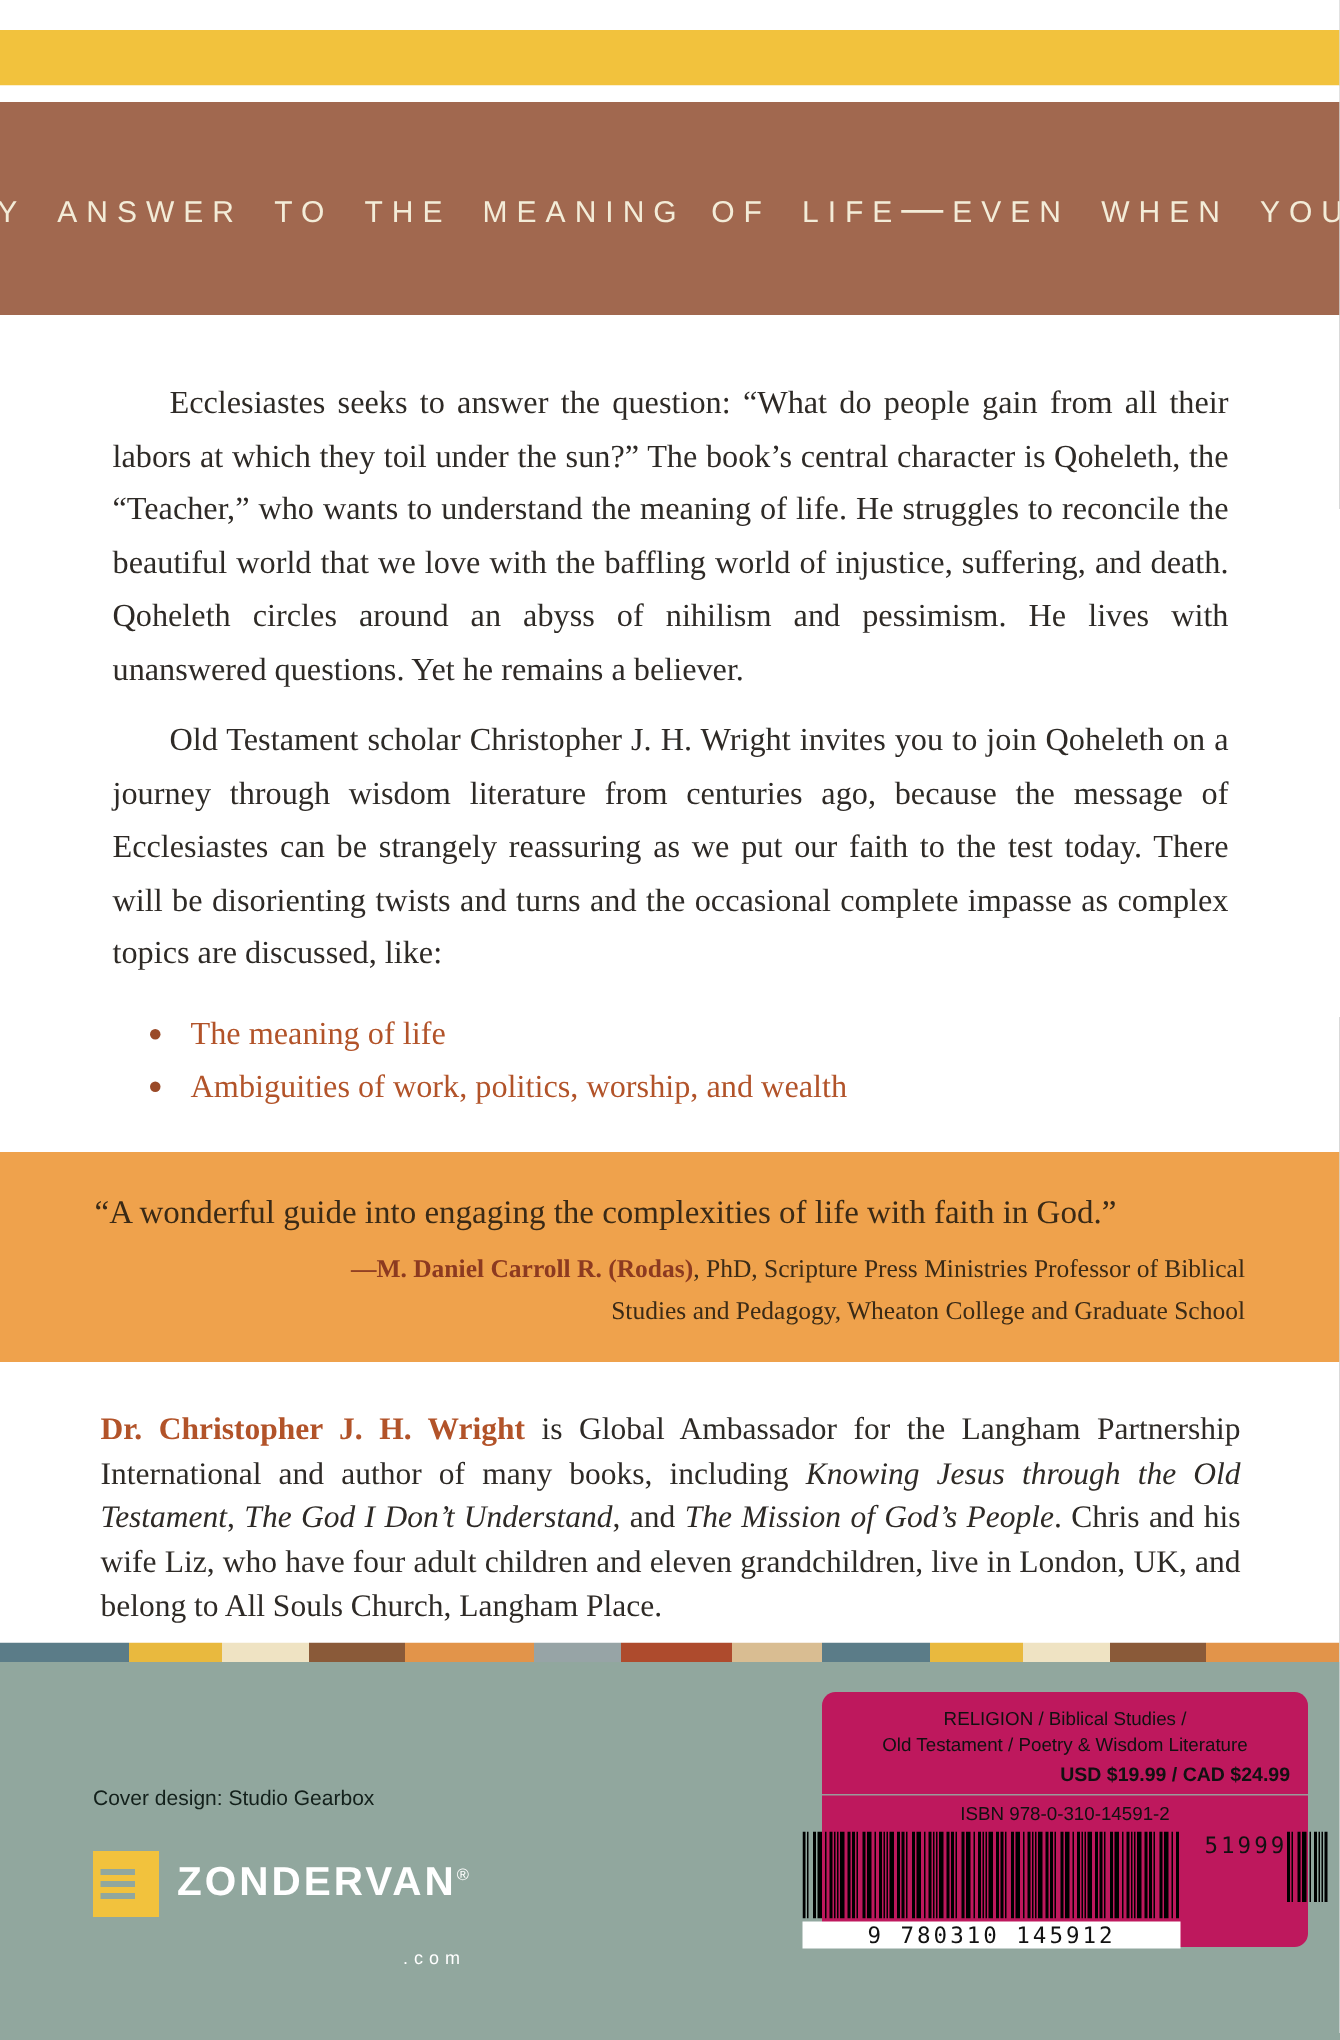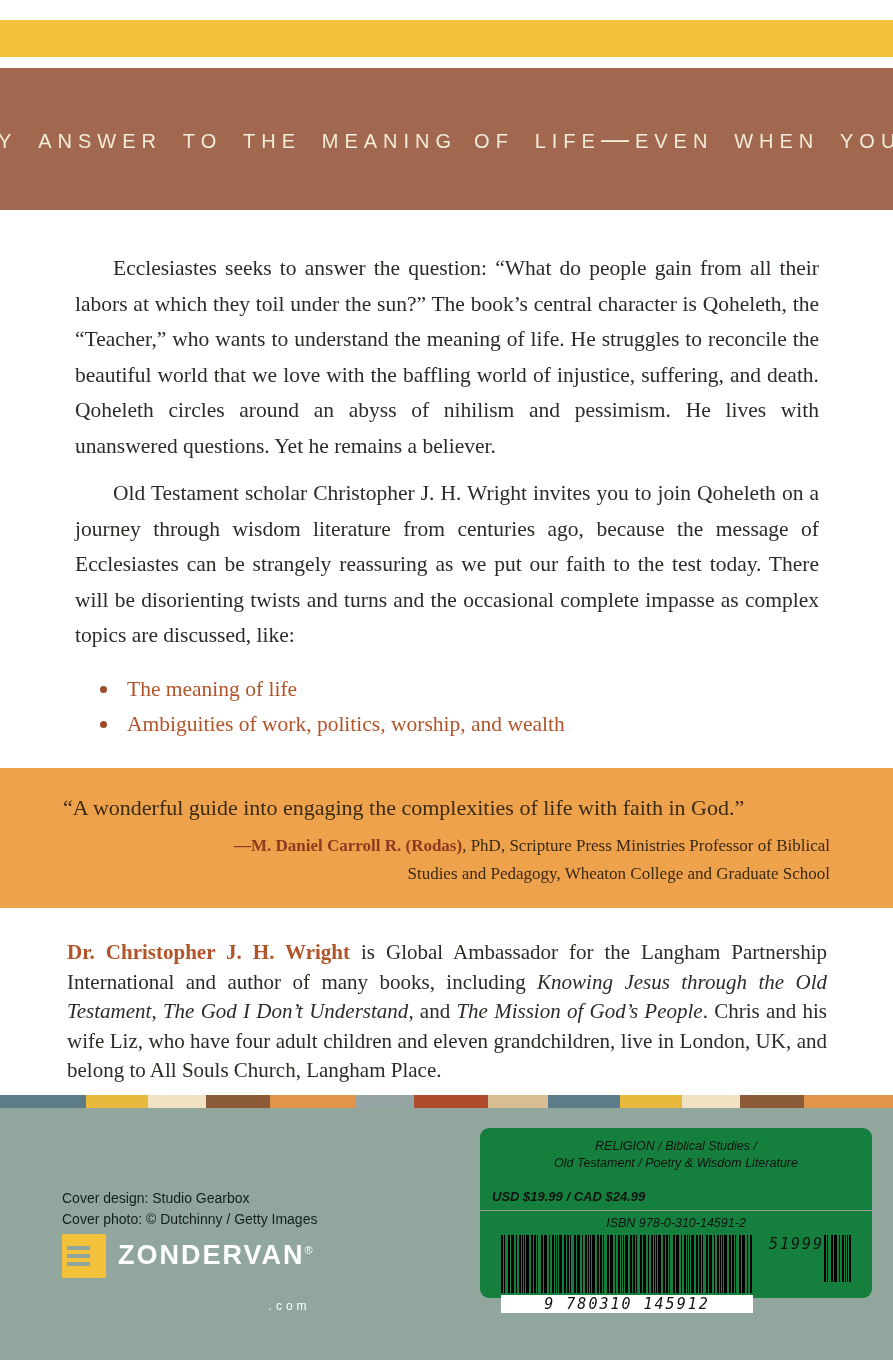--- a/index.html
+++ b/index.html
@@ -92,25 +92,25 @@
   }
   .pub-icon span{display:block;height:4px;background:var(--sage);}
   .pub-wordmark{display:flex;flex-direction:column;align-items:flex-end;gap:29px;}
   .pub-name{
     color:#fff;font-weight:bold;font-size:27px;letter-spacing:2px;line-height:32px;white-space:nowrap;
   }
   .pub-reg{font-size:11px;vertical-align:super;font-weight:normal;}
   .pub-com{color:#fff;font-size:12px;letter-spacing:4px;margin:-1px 4px 0 0;}
 
   .barcode-box{
-    position:absolute;right:21px;top:20px;width:392px;height:170px;
-    background:#15803d;border-radius:9px;padding:10px 12px 6px 12px;color:#111;font-style:italic;
+    position:absolute;right:21px;top:20px;width:324px;height:170px;
+    background:#be185d;border-radius:9px;padding:10px 12px 6px 12px;color:#111;
   }
   .bc-cat{font-size:12.5px;line-height:16.5px;text-align:center;}
-  .bc-price{font-size:13px;font-weight:bold;text-align:left;margin-top:18px;}
+  .bc-price{font-size:13px;font-weight:bold;text-align:right;margin-top:4px;}
   .bc-rule{border:0;border-top:1px solid #9a9a9a;margin:6px -12px 5px -12px;}
   .bc-isbn{font-size:12.5px;text-align:center;}
   .bc-row{display:flex;justify-content:center;align-items:flex-start;gap:16px;margin-top:5px;}
   .bc-main{width:252px;display:flex;flex-direction:column;}
   .bc-bars{display:flex;align-items:stretch;overflow:hidden;}
   .bc-digits{
     font-family:"DejaVu Sans Mono",monospace;font-size:15px;letter-spacing:2px;
     background:#fff;text-align:center;margin-top:2px;white-space:nowrap;
   }
   .bc-addon{width:82px;display:flex;flex-direction:row;}
@@ -166,21 +166,20 @@
       <div style="background: rgb(233, 185, 62); width: 62px;"></div>
       <div style="background: rgb(239, 227, 195); width: 58px;"></div>
       <div style="background: rgb(138, 90, 57); width: 64px;"></div>
       <div style="background: rgb(226, 148, 74); width: 89px;"></div>
     </div>
 
   <div class="footer">
 
     <div class="credits">
       <div>Cover design: Studio Gearbox</div>
-      <div>Cover photo: © Dutchinny / Getty Images</div>
     </div>
 
     <div class="publisher">
       <div class="pub-icon">
         <span></span>
           <span></span>
           <span></span>
       </div>
       <div class="pub-wordmark">
         <div class="pub-name"><span>ZONDERVAN</span><span class="pub-reg">®</span></div>

